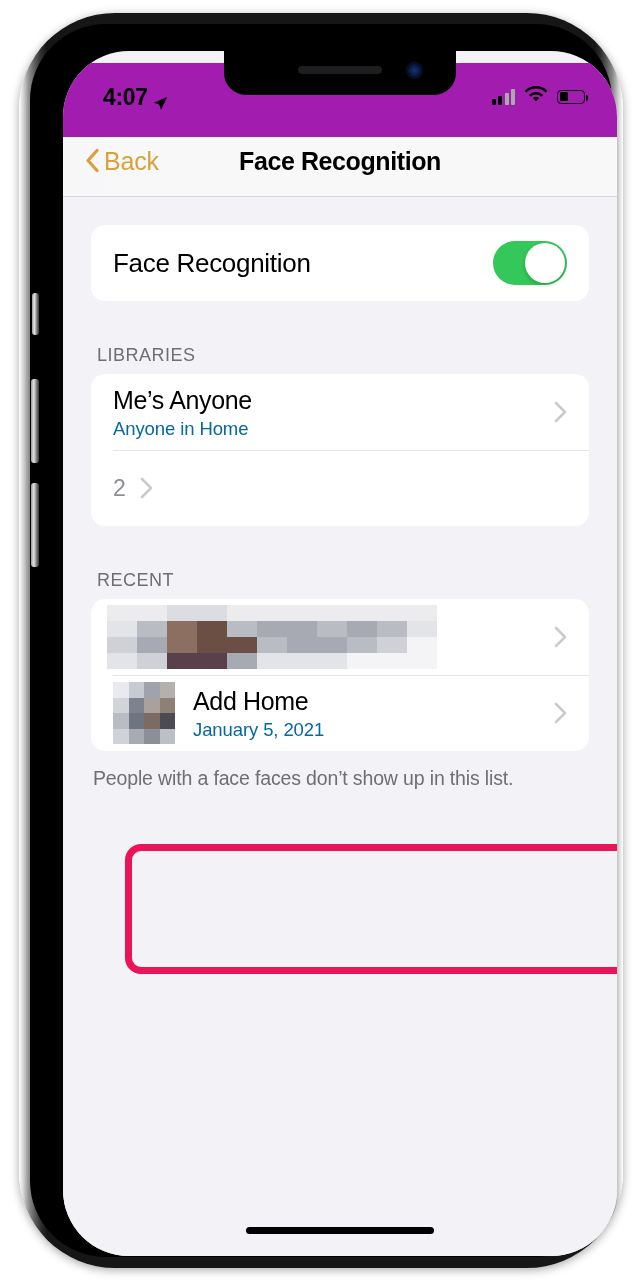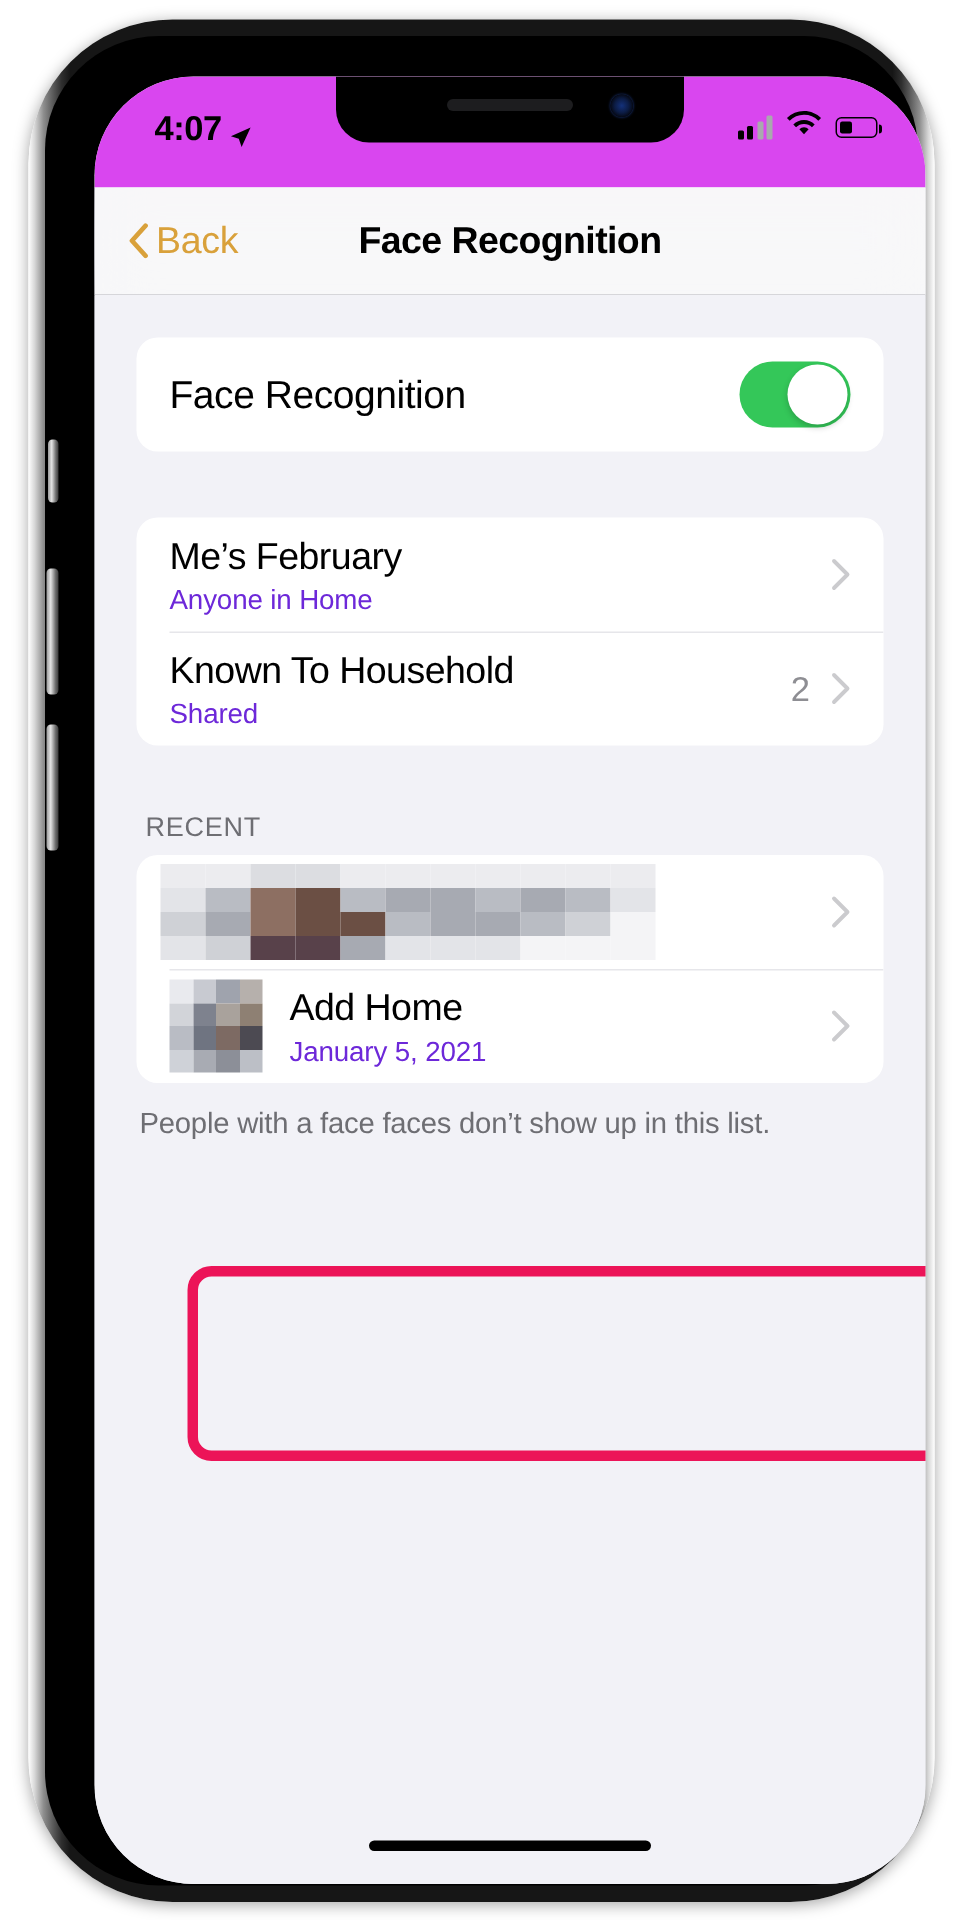--- a/index.html
+++ b/index.html
@@ -57,22 +57,22 @@
     width:84px; height:8px; border-radius:5px; background:#1d1d1f;
   }
   .front-cam{
     position:absolute; right:34px; top:12px; width:15px; height:15px;
     border-radius:50%; background:radial-gradient(circle at 50% 50%, #14317a 0%, #0c1c44 45%, #05070f 75%);
     box-shadow:0 0 2px rgba(40,80,190,.8);
   }
 
   
   .statusbar{
-    position:absolute; left:0; top:0; width:100%; height:74px;
-    background:#d946ef; z-index:30;
+    position:absolute; left:0; top:12px; width:100%; height:74px;
+    background:#a21caf; z-index:30;
   }
   .sb-time{
     position:absolute; left:40px; top:21px;
     font-size:23px; font-weight:700; color:#000; letter-spacing:-.3px;
     display:flex; align-items:center; gap:5px;
   }
   .loc-arrow{ display:inline-block; width:15px; height:15px; }
   .sb-right{
     position:absolute; right:32px; top:23px;
     display:flex; align-items:center; gap:9px;
@@ -144,21 +144,21 @@
   .footnote .link{ color:#d9a13b; cursor:pointer; display:inline-block; }
 
   .group-header{
     margin:0 0 8px 34px; font-size:18px; color:#6e6e73; letter-spacing:.5px;
   }
   .sp-44{ height:44px; } .sp-28{ height:28px; }
 
   
   .row-texts{ flex:1; min-width:0; }
   .row-title{ font-size:25px; color:#000; letter-spacing:-.35px; line-height:1.2; }
-  .row-sub{ font-size:18.5px; color:#6d28d9; margin-top:3px; letter-spacing:-.1px; }
+  .row-sub{ font-size:18.5px; color:#0369a1; margin-top:3px; letter-spacing:-.1px; }
   .row-count{ font-size:23px; color:#8e8e93; margin-right:14px; }
   .chev-r{ width:13px; height:22px; flex:none; opacity:.45; }
   .two-line{ min-height:76px; }
 
   
   .avatar{
     width:62px; height:62px; flex:none; margin-right:18px;
     display:grid; grid-template-columns:repeat(4,1fr); grid-template-rows:repeat(4,1fr);
   }
   .avatar i{ display:block; }
@@ -253,39 +253,36 @@
             <span class="toggle-label">Face Recognition</span>
             <span class="switch">
               <span class="knob"></span>
             </span>
           </div>
         </div>
 
 
         <div class="sp-44"></div>
 
+        <div class="group-header">LIBRARIES</div>
         <div class="card">
 
           <div class="row two-line">
             <span class="row-texts">
-              <span class="row-title">Me’s February</span>
+              <span class="row-title">Me’s Anyone</span>
               <span class="row-sub" style="display:block">Anyone in Home</span>
             </span>
             <span class="chev-r">
               <svg viewBox="0 0 13 22" width="13" height="22">
                   <path d="M2 2l9 9-9 9" fill="none" stroke="#8e8e93" stroke-width="2.6" stroke-linecap="round" stroke-linejoin="round"></path>
                 </svg>
             </span>
           </div>
 
           <div class="row two-line">
-            <span class="row-texts">
-              <span class="row-title">Known To Household</span>
-              <span class="row-sub" style="display:block">Shared</span>
-            </span>
             <span class="row-count">2</span>
             <span class="chev-r">
               <svg viewBox="0 0 13 22" width="13" height="22">
                   <path d="M2 2l9 9-9 9" fill="none" stroke="#8e8e93" stroke-width="2.6" stroke-linecap="round" stroke-linejoin="round"></path>
                 </svg>
             </span>
           </div>
 
         </div>
 

